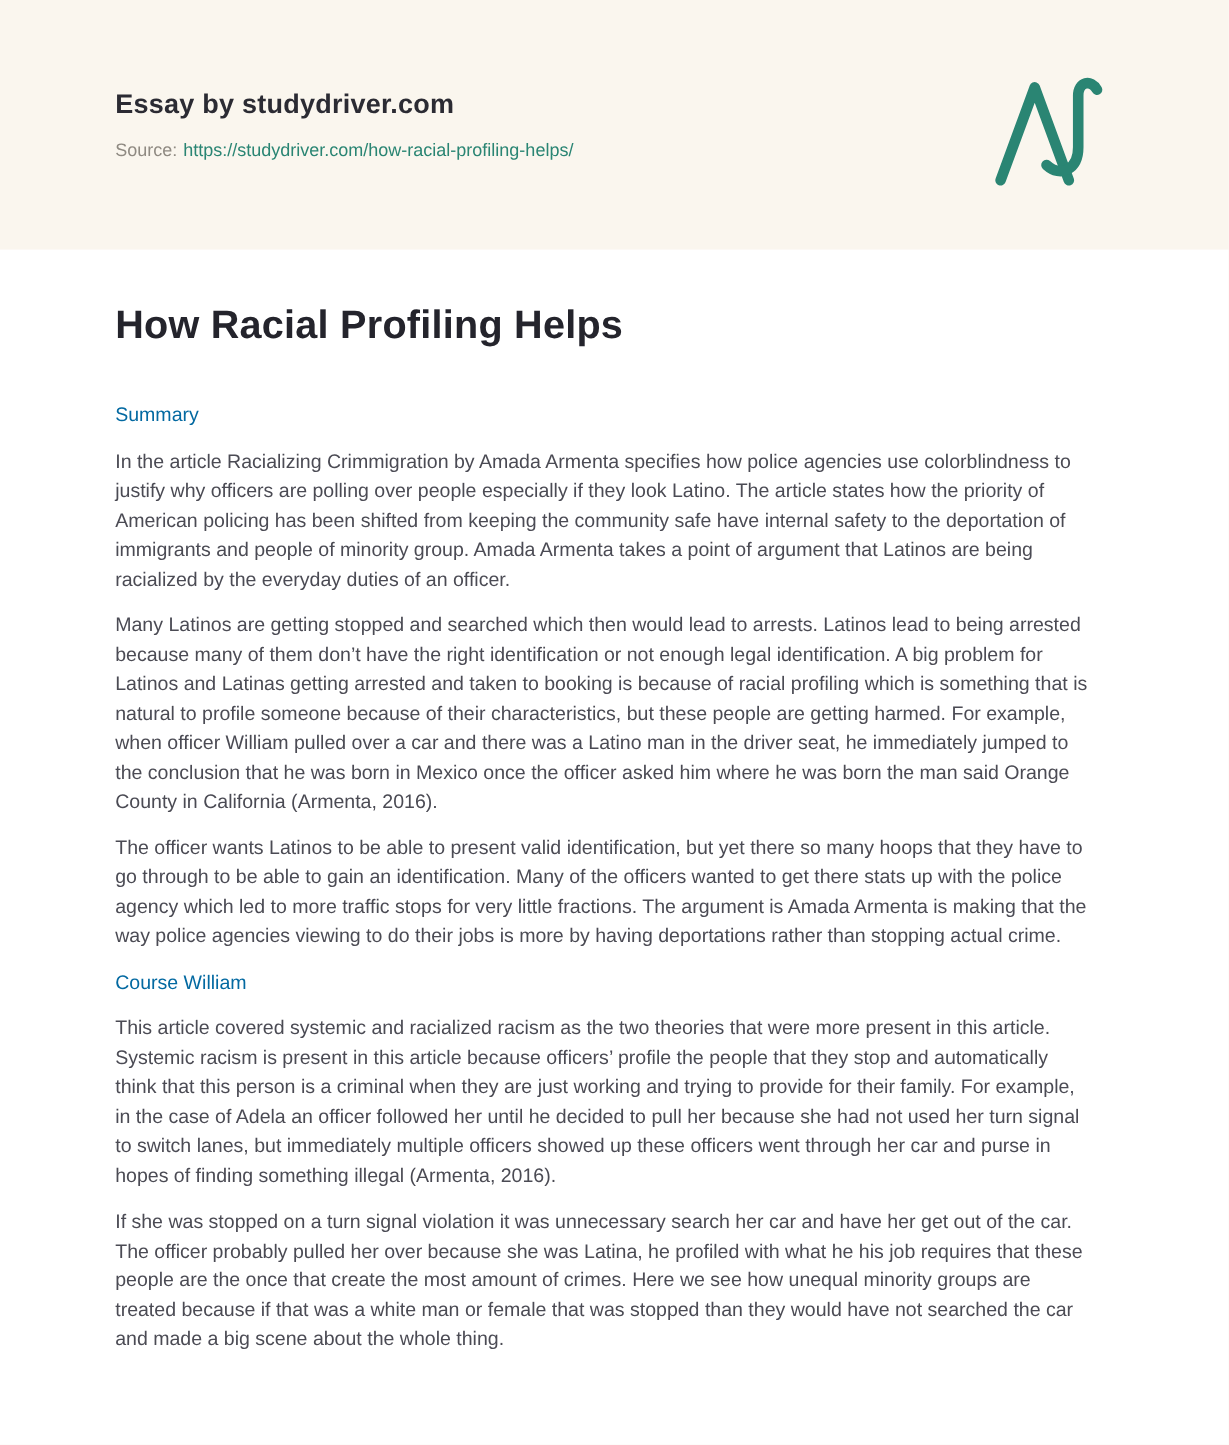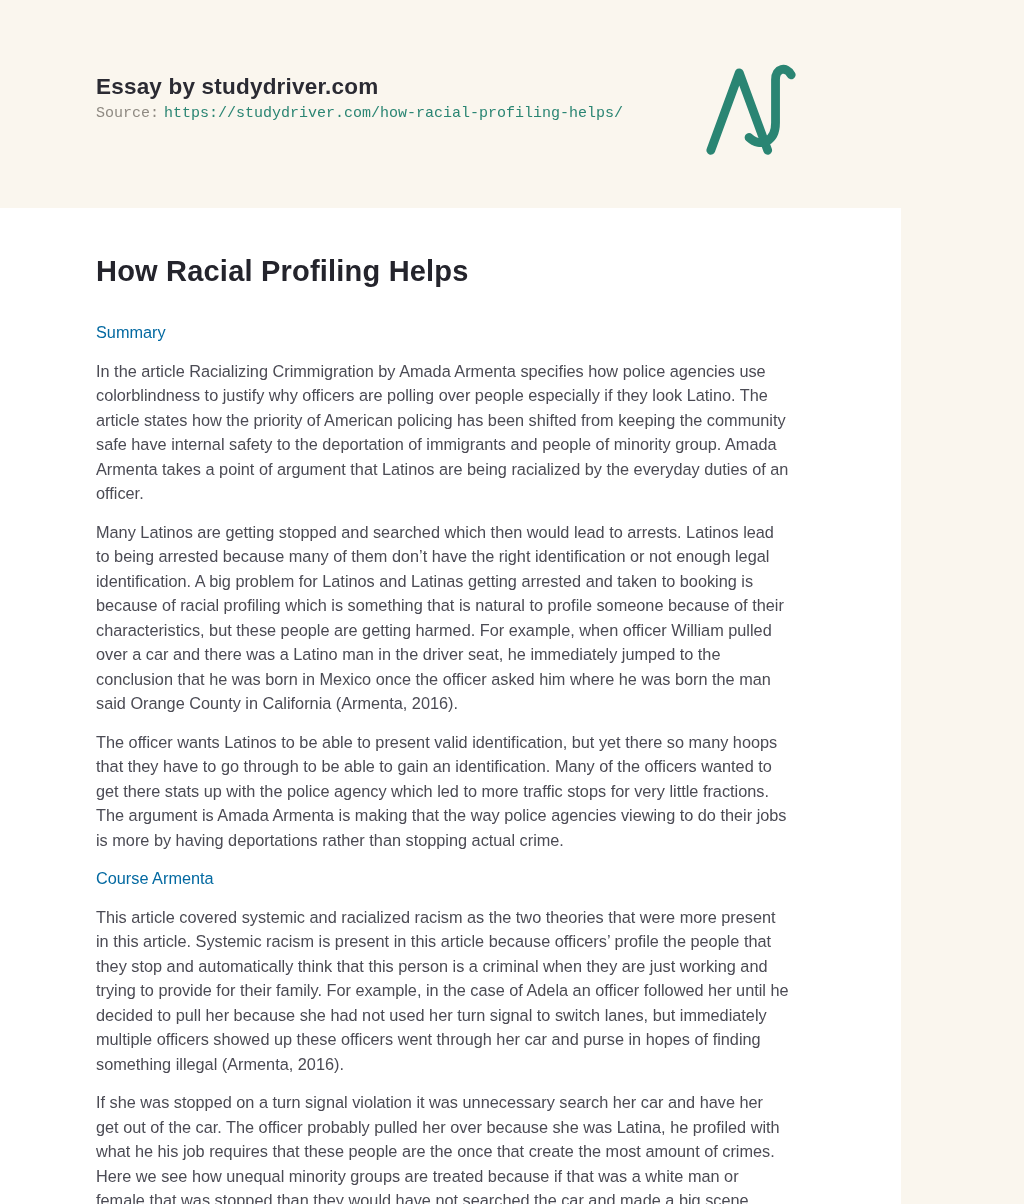--- a/index.html
+++ b/index.html
@@ -4,58 +4,57 @@
 <style>
   * { box-sizing: border-box; }
   html, body { margin: 0; padding: 0; }
   body {
     width: 1024px;
     height: 1204px;
     background: #faf6ee;
     font-family: "Liberation Sans", sans-serif;
     overflow: hidden;
   }
-  .page { width: 901px; height: 1204px; }
+  .page { width: 1024px; height: 1204px; }
 
   .header {
     position: relative;
     height: 208px;
     padding: 74px 96px 0 96px;
   }
   .header-title {
     margin: 0;
     font-size: 22.5px;
     font-weight: 700;
     color: #2b2b33;
     letter-spacing: 0.2px;
   }
   .source-line {
-    margin-top: 5px;
+    margin-top: 17px;
     font-size: 15px;
-    font-family: Liberation Mono, monospace;
   }
   .source-label { color: #8f8a82; margin-right: 5px; }
   .source-link { color: #2a8573; text-decoration: none; cursor: pointer; }
 
   .logo {
     position: absolute;
     top: 64px;
     right: 100px;
     width: 98px;
     height: 98px;
   }
 
   .content {
     background: #ffffff;
     min-height: 996px;
     padding: 46px 96px 40px 96px;
   }
   .essay-title {
-    margin: 0 0 32px 0;
-    font-size: 29px;
+    margin: 0 0 46px 0;
+    font-size: 33px;
     line-height: 34px;
     font-weight: 700;
     color: #24242c;
     letter-spacing: 0.2px;
   }
   .subheading {
     margin: 0 0 14px 0;
     font-size: 16.3px;
     line-height: 24.5px;
     color: #0369a1;
@@ -90,19 +89,19 @@
 
   <main class="content">
     <h1 class="essay-title">How Racial Profiling Helps</h1>
 
     <p class="subheading">Summary</p>
 
     <p class="body">In the article Racializing Crimmigration by Amada Armenta specifies how police agencies use colorblindness to justify why officers are polling over people especially if they look Latino. The article states how the priority of American policing has been shifted from keeping the community safe have internal safety to the deportation of immigrants and people of minority group. Amada Armenta takes a point of argument that Latinos are being racialized by the everyday duties of an officer.</p>
     <p class="body">Many Latinos are getting stopped and searched which then would lead to arrests. Latinos lead to being arrested because many of them don’t have the right identification or not enough legal identification. A big problem for Latinos and Latinas getting arrested and taken to booking is because of racial profiling which is something that is natural to profile someone because of their characteristics, but these people are getting harmed. For example, when officer William pulled over a car and there was a Latino man in the driver seat, he immediately jumped to the conclusion that he was born in Mexico once the officer asked him where he was born the man said Orange County in California (Armenta, 2016).</p>
     <p class="body">The officer wants Latinos to be able to present valid identification, but yet there so many hoops that they have to go through to be able to gain an identification. Many of the officers wanted to get there stats up with the police agency which led to more traffic stops for very little fractions. The argument is Amada Armenta is making that the way police agencies viewing to do their jobs is more by having deportations rather than stopping actual crime.</p>
 
-    <p class="subheading">Course Armenta</p>
+    <p class="subheading">Course William</p>
 
     <p class="body">This article covered systemic and racialized racism as the two theories that were more present in this article. Systemic racism is present in this article because officers’ profile the people that they stop and automatically think that this person is a criminal when they are just working and trying to provide for their family. For example, in the case of Adela an officer followed her until he decided to pull her because she had not used her turn signal to switch lanes, but immediately multiple officers showed up these officers went through her car and purse in hopes of finding something illegal (Armenta, 2016).</p>
     <p class="body">If she was stopped on a turn signal violation it was unnecessary search her car and have her get out of the car. The officer probably pulled her over because she was Latina, he profiled with what he his job requires that these people are the once that create the most amount of crimes. Here we see how unequal minority groups are treated because if that was a white man or female that was stopped than they would have not searched the car and made a big scene about the whole thing.</p>
   </main>
 
 </div>
 
 </body></html>

